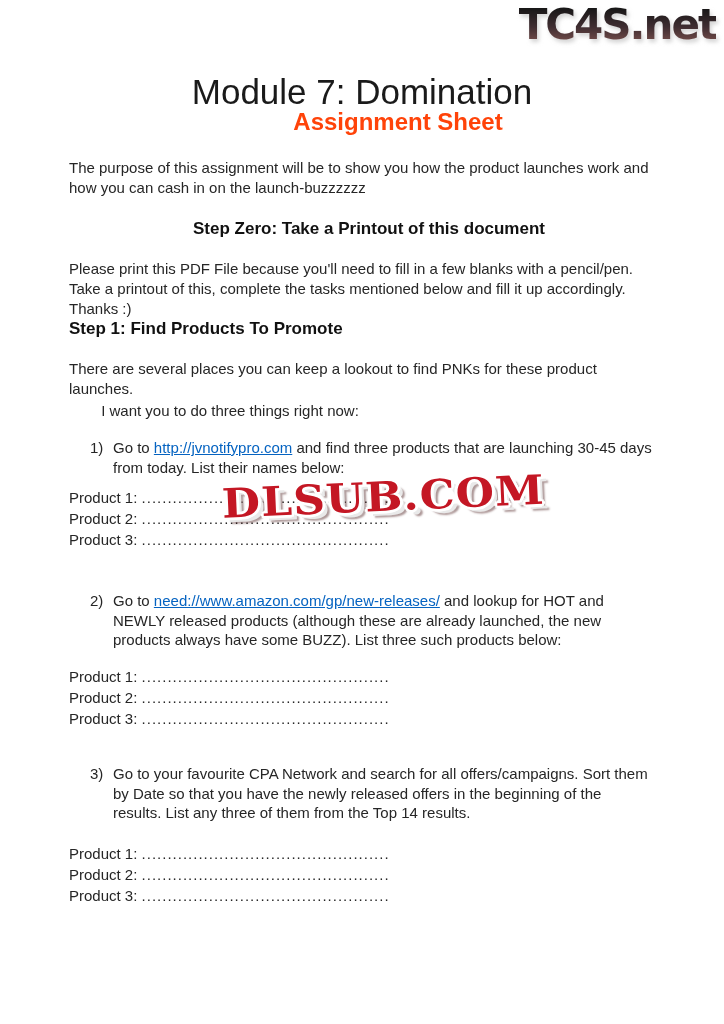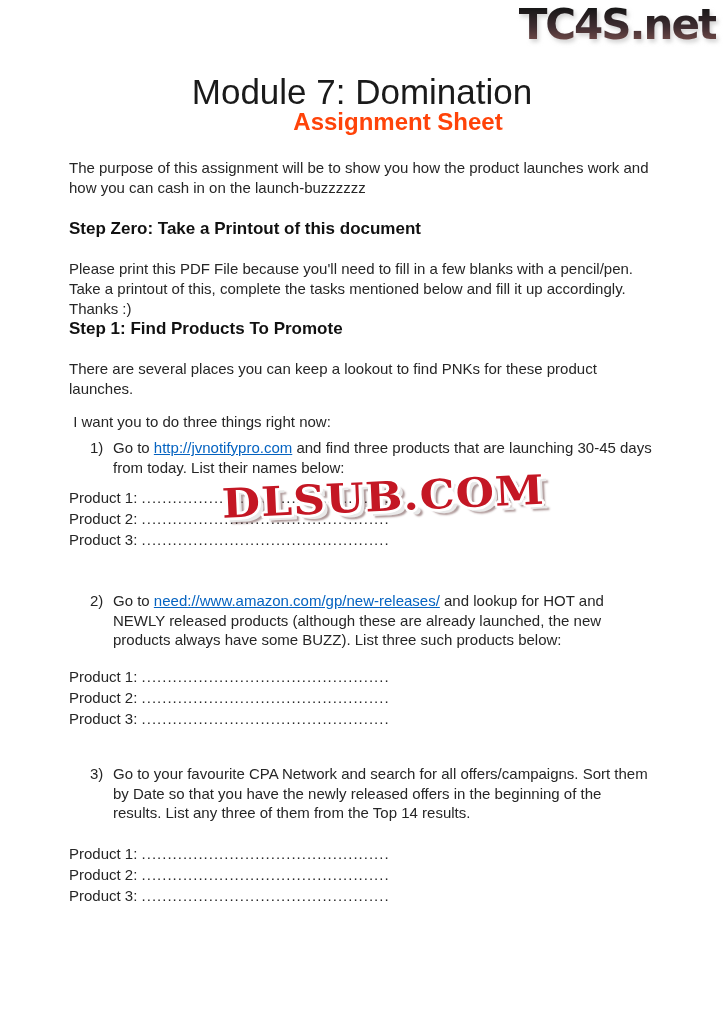--- a/index.html
+++ b/index.html
@@ -33,26 +33,26 @@
     text-align:center; font-size:24px; font-weight:bold; color:#ff4309;margin-left:36px;
   }
   
   .para {
     position:absolute; left:69px; width:585px;
     font-size:15px; line-height:20px;
   }
   .p-intro   { top:158px; }
   .p-step0   { top:259px; }
   .p-places  { top:359px; }
-  .p-want    { top:412px; white-space:pre-wrap; }
+  .p-want    { top:401px; white-space:pre-wrap;margin-left:28px; }
   .heading {
     position:absolute; left:69px; width:600px;
     font-size:17px; font-weight:bold; color:#111111;
   }
-  .h-step0 { top:219px; }
+  .h-step0 { top:219px;text-align:center; }
   .h-step1 { top:319px; }
   
   .task {
     position:absolute; left:90px; width:562px;
     font-size:15px; line-height:19.5px;
     display:flex;
   }
   .task-1 { top:438px; }
   .task-2 { top:591px; }
   .task-3 { top:764px; }

